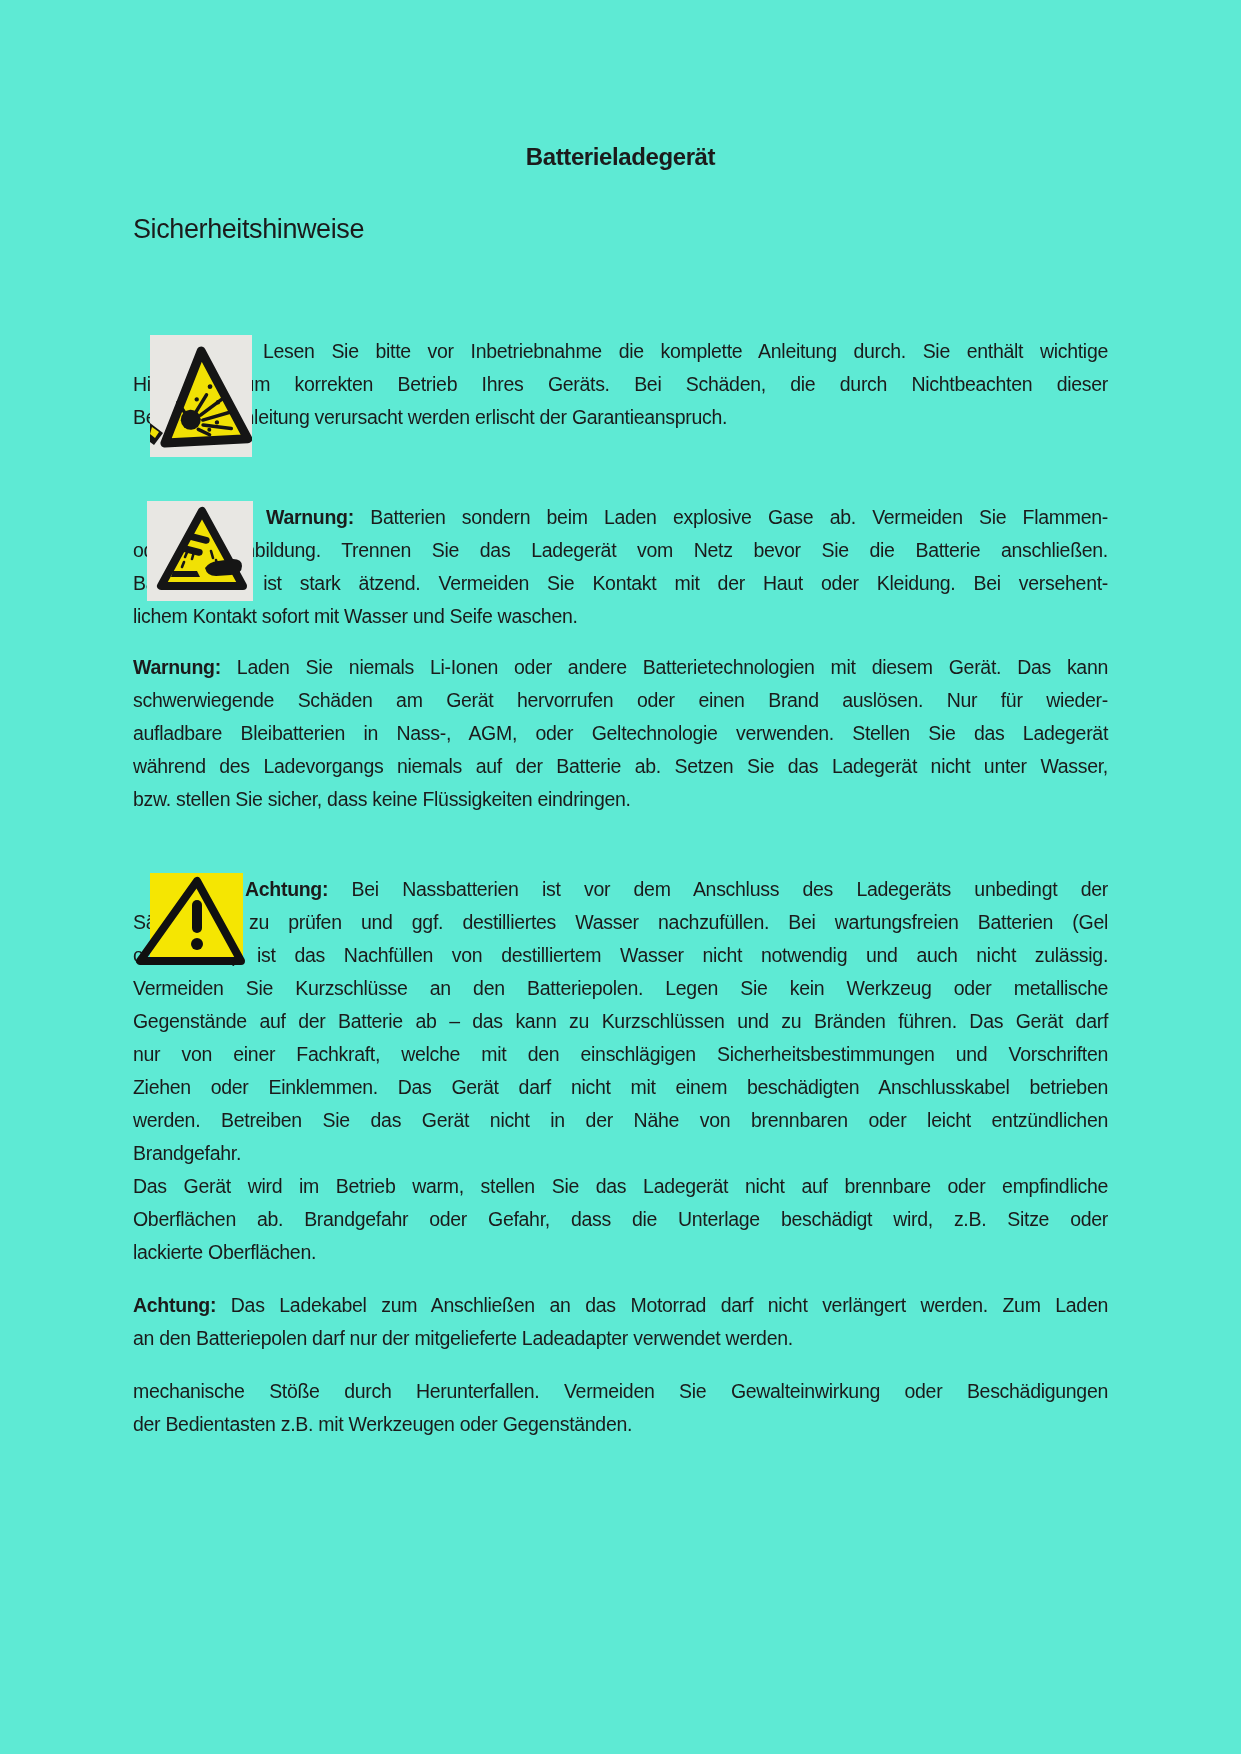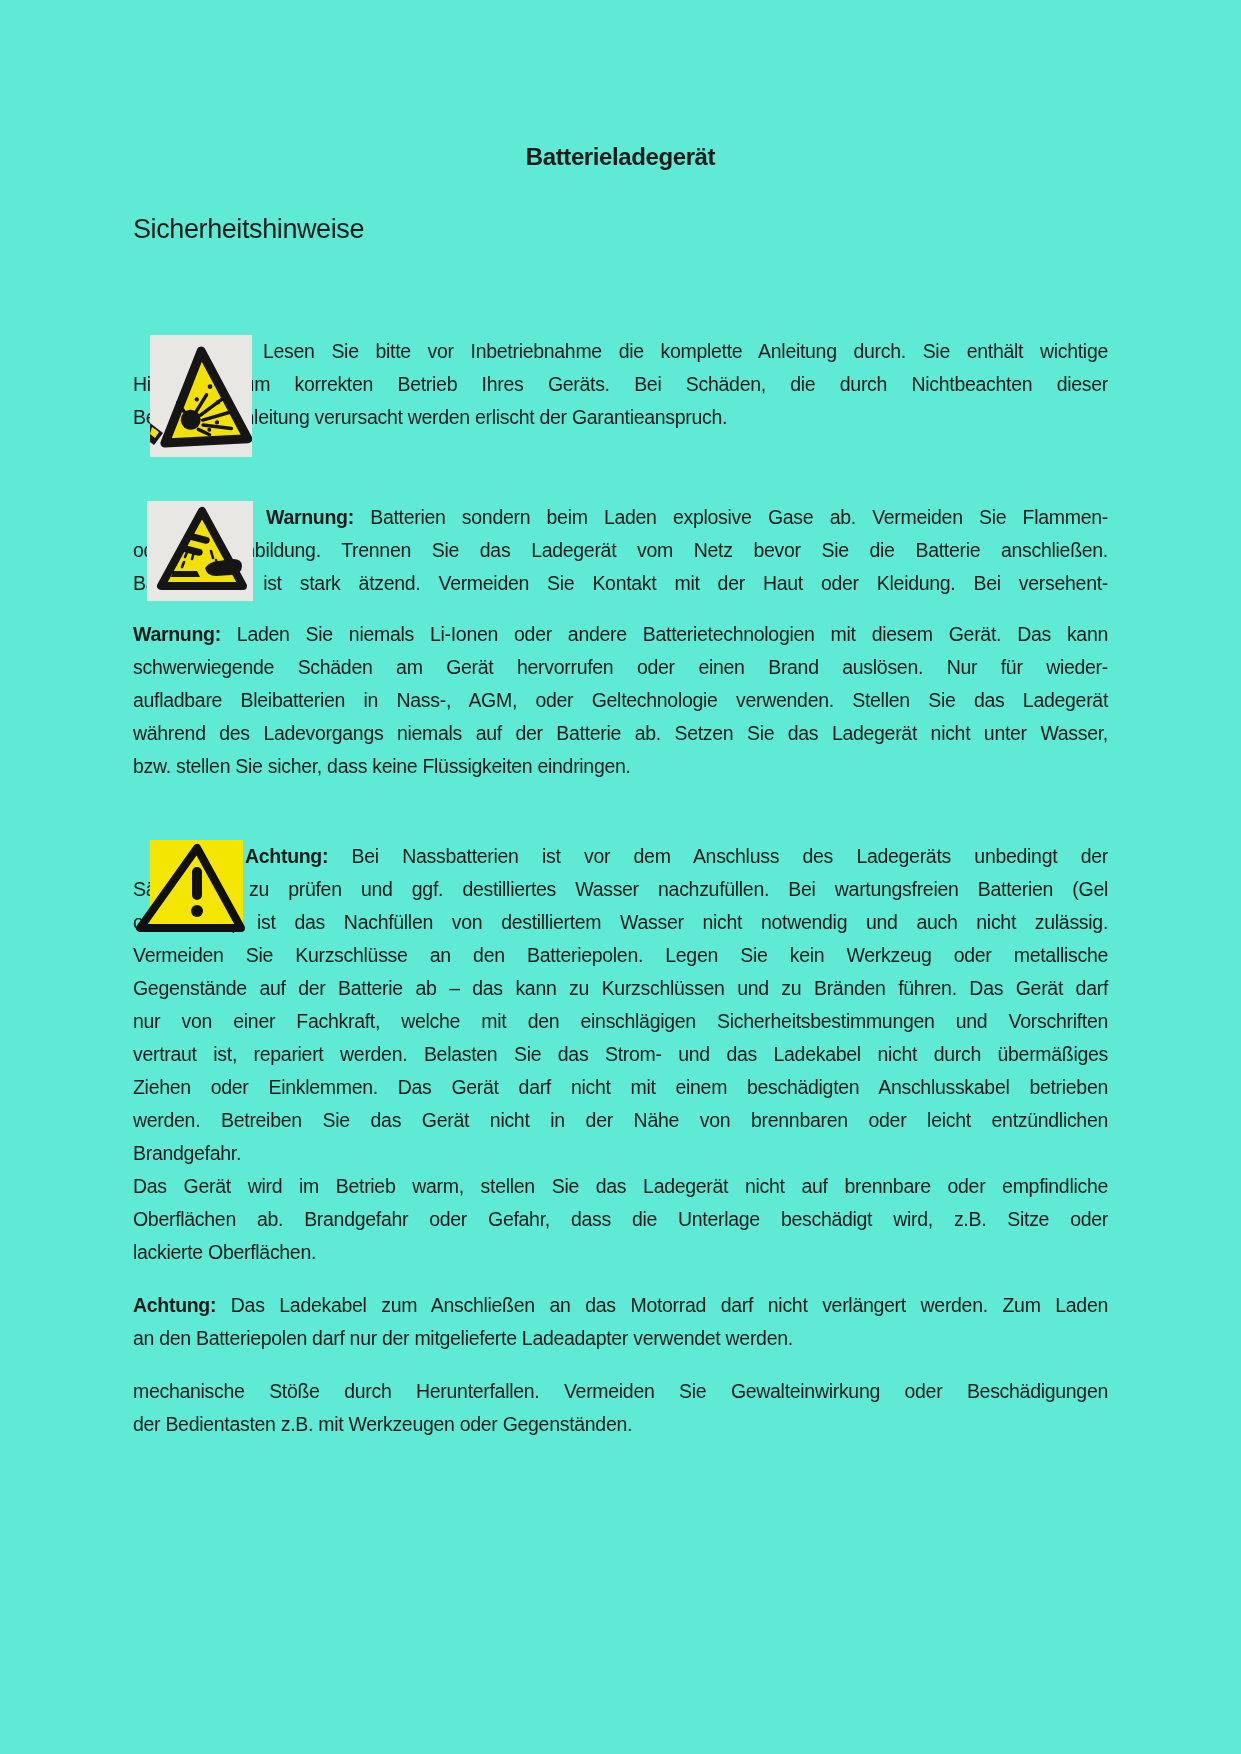--- a/index.html
+++ b/index.html
@@ -125,20 +125,21 @@
           <line x1="37" y1="61" x2="35" y2="66"></line>
           <line x1="64" y1="50" x2="66" y2="57"></line>
           <line x1="69" y1="59" x2="70" y2="63"></line>
         </g>
       </svg>
     </span>
 
   <div class="line first"><b>Warnung:</b><span> Batterien sondern beim Laden explosive Gase ab. Vermeiden Sie Flammen-</span></div>
           <div class="line">oder Funkenbildung. Trennen Sie das Ladegerät vom Netz bevor Sie die Batterie anschließen.</div>
           <div class="line">Batteriesäure ist stark ätzend. Vermeiden Sie Kontakt mit der Haut oder Kleidung. Bei versehent-</div>
+          <div class="line nojust">lichem Kontakt sofort mit Wasser und Seife waschen.</div>
         </div>
         <div class="para p3">
 
   <div class="line first"><b>Warnung:</b><span> Laden Sie niemals Li-Ionen oder andere Batterietechnologien mit diesem Gerät. Das kann</span></div>
           <div class="line">schwerwiegende Schäden am Gerät hervorrufen oder einen Brand auslösen. Nur für wieder-</div>
           <div class="line">aufladbare Bleibatterien in Nass-, AGM, oder Geltechnologie verwenden. Stellen Sie das Ladegerät</div>
           <div class="line">während des Ladevorgangs niemals auf der Batterie ab. Setzen Sie das Ladegerät nicht unter Wasser,</div>
           <div class="line nojust">bzw. stellen Sie sicher, dass keine Flüssigkeiten eindringen.</div>
         </div>
         <div class="para p4 general-warning-icon">
@@ -150,21 +151,20 @@
         <rect x="57" y="27" width="10" height="33" rx="5" fill="#101010"></rect>
         <circle cx="62" cy="71" r="6" fill="#101010"></circle>
       </svg>
     </span>
   <div class="line first"><b>Achtung:</b><span> Bei Nassbatterien ist vor dem Anschluss des Ladegeräts unbedingt der</span></div>
           <div class="line">Säurestand zu prüfen und ggf. destilliertes Wasser nachzufüllen. Bei wartungsfreien Batterien (Gel</div>
           <div class="line">oder AGM) ist das Nachfüllen von destilliertem Wasser nicht notwendig und auch nicht zulässig.</div>
           <div class="line">Vermeiden Sie Kurzschlüsse an den Batteriepolen. Legen Sie kein Werkzeug oder metallische</div>
           <div class="line">Gegenstände auf der Batterie ab – das kann zu Kurzschlüssen und zu Bränden führen. Das Gerät darf</div>
           <div class="line">nur von einer Fachkraft, welche mit den einschlägigen Sicherheitsbestimmungen und Vorschriften</div>
-          <div class="line">vertraut ist, repariert werden. Belasten Sie das Strom- und das Ladekabel nicht durch übermäßiges</div>
           <div class="line">Ziehen oder Einklemmen. Das Gerät darf nicht mit einem beschädigten Anschlusskabel betrieben</div>
           <div class="line">werden. Betreiben Sie das Gerät nicht in der Nähe von brennbaren oder leicht entzündlichen</div>
           <div class="line nojust">Brandgefahr.</div>
           <div class="line">Das Gerät wird im Betrieb warm, stellen Sie das Ladegerät nicht auf brennbare oder empfindliche</div>
           <div class="line">Oberflächen ab. Brandgefahr oder Gefahr, dass die Unterlage beschädigt wird, z.B. Sitze oder</div>
           <div class="line nojust">lackierte Oberflächen.</div>
         </div>
         <div class="para p5">
 
   <div class="line first"><b>Achtung:</b><span> Das Ladekabel zum Anschließen an das Motorrad darf nicht verlängert werden. Zum Laden</span></div>

